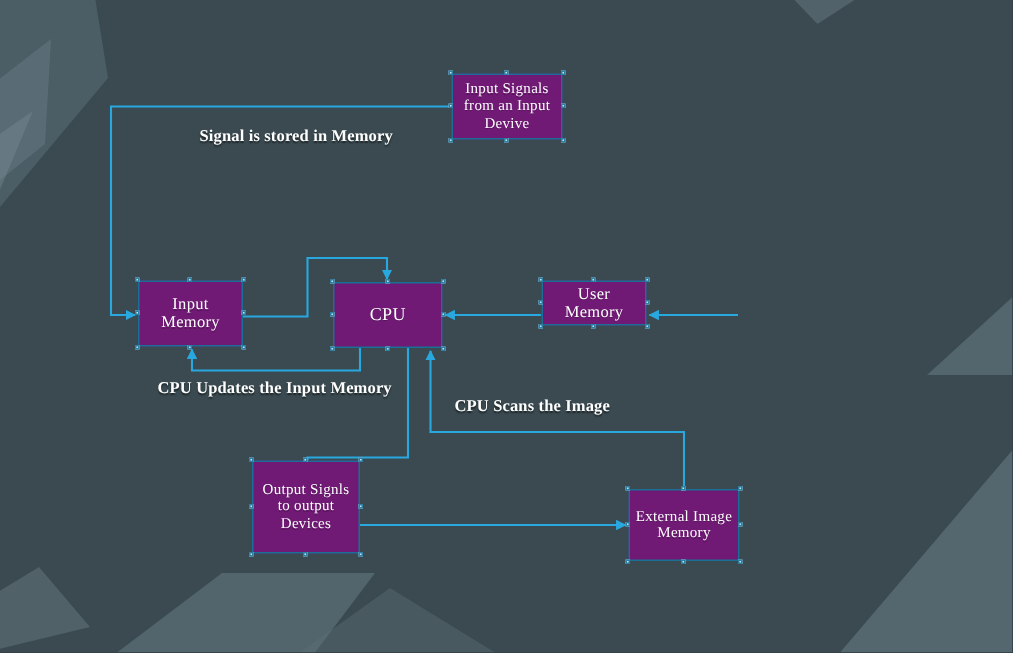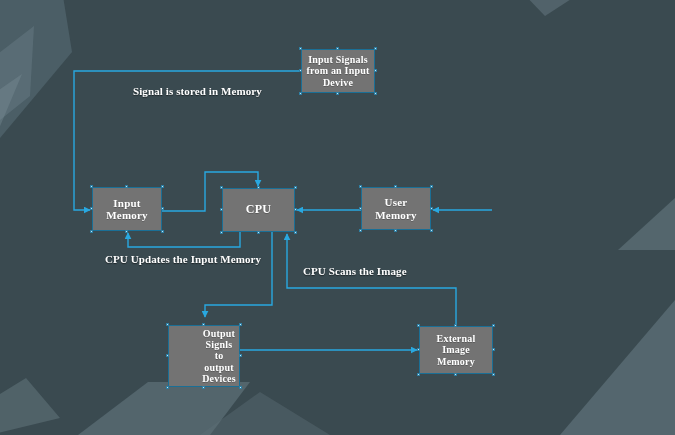--- a/index.html
+++ b/index.html
@@ -21,24 +21,24 @@
     width: 675px; height: 435px;
   }
   #wires {
     position: absolute;
     left: 0; top: 0;
     width: 675px; height: 435px;
   }
   .node {
     position: absolute;
     box-sizing: border-box;
-    background: #737373;
+    background: #701a75;
     border: 1px solid #1a6f96;
     color: #ffffff;
-    font-weight: bold;
+    font-weight: normal;
     display: flex;
     align-items: center;
     justify-content: center;
     text-align: center;
     line-height: 1.12;
     text-shadow: 0 1px 0 rgba(0,0,0,0.22);
     letter-spacing: 0.2px;
   }
   .node .lbl { display: block; padding: 0 3px; }
   .handle {
@@ -141,34 +141,34 @@
     <span class="handle h-nw"></span>
     <span class="handle h-n"></span>
     <span class="handle h-ne"></span>
     <span class="handle h-w"></span>
     <span class="handle h-e"></span>
     <span class="handle h-sw"></span>
     <span class="handle h-s"></span>
     <span class="handle h-se"></span>
   </div>
 
-  <div class="node" style="left:361px; top:187px; width:70px; height:43px; font-size:11px;">
+  <div class="node" style="left:361px; top:187px; width:70px; height:30px; font-size:11px;">
     <span class="lbl">User Memory</span>
     <span class="handle h-nw"></span>
     <span class="handle h-n"></span>
     <span class="handle h-ne"></span>
     <span class="handle h-w"></span>
     <span class="handle h-e"></span>
     <span class="handle h-sw"></span>
     <span class="handle h-s"></span>
     <span class="handle h-se"></span>
   </div>
 
 
-  <div class="node" style="left:168px; top:325px; width:72px; height:62px; font-size:10px;padding-left:30px;">
+  <div class="node" style="left:168px; top:307px; width:72px; height:62px; font-size:10px;">
     <span class="lbl">Output Signls to output Devices</span>
     <span class="handle h-nw"></span>
     <span class="handle h-n"></span>
     <span class="handle h-ne"></span>
     <span class="handle h-w"></span>
     <span class="handle h-e"></span>
     <span class="handle h-sw"></span>
     <span class="handle h-s"></span>
     <span class="handle h-se"></span>
   </div>

